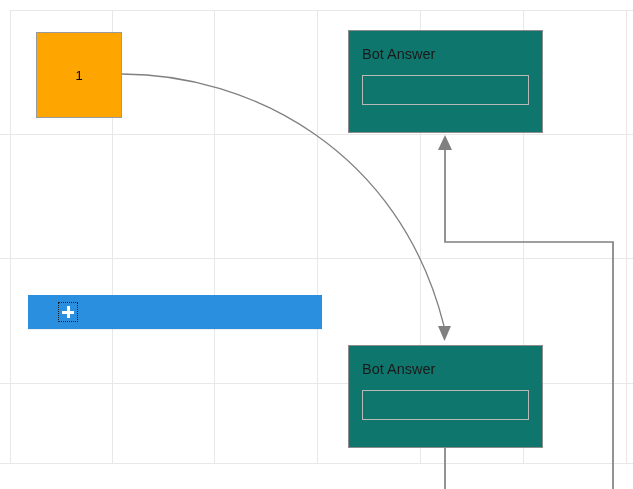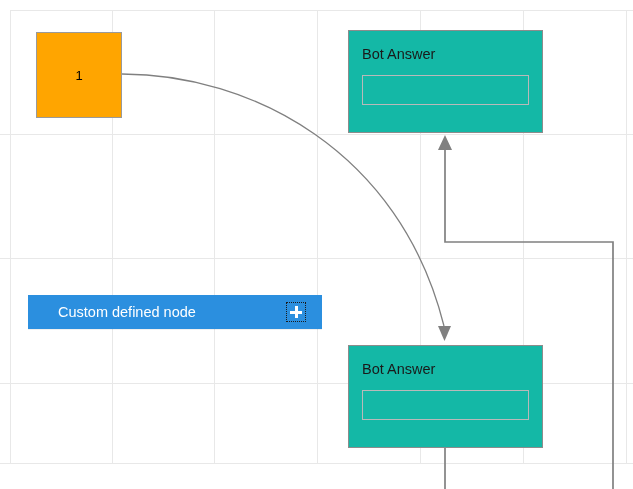--- a/index.html
+++ b/index.html
@@ -44,21 +44,21 @@
     justify-content: center;
   }
   .node-square .num {
     color: #000000;
     font-size: 13px;
     line-height: 1;
   }
 
   
   .node-card {
-    background: #14b8a6;
+    background: #0f766e;
     border: 1px solid #8c8c8c;
     padding: 14px 13px 12px 13px;
   }
   .node-card .card-title {
     color: #1a1a1a;
     font-size: 14.5px;
     line-height: 18px;
     margin: 0 0 12px 0;
     white-space: nowrap;
   }
@@ -159,19 +159,18 @@
     <div class="card-title">Bot Answer</div>
     <div class="card-field" title=""></div>
   </div>
 
   <div class="node node-card" style="left:348px; top:345px; width:195px; height:103px;">
     <div class="card-title">Bot Answer</div>
     <div class="card-field" title=""></div>
   </div>
 
   <div class="node node-bar" style="left:28px; top:295px; width:294px; height:34px;">
-    <span class="bar-label">Custom defined node</span>
     <span class="plus-box">
       <span class="plus-v"></span>
     </span>
   </div>
 
 </div>
 
 </body></html>

